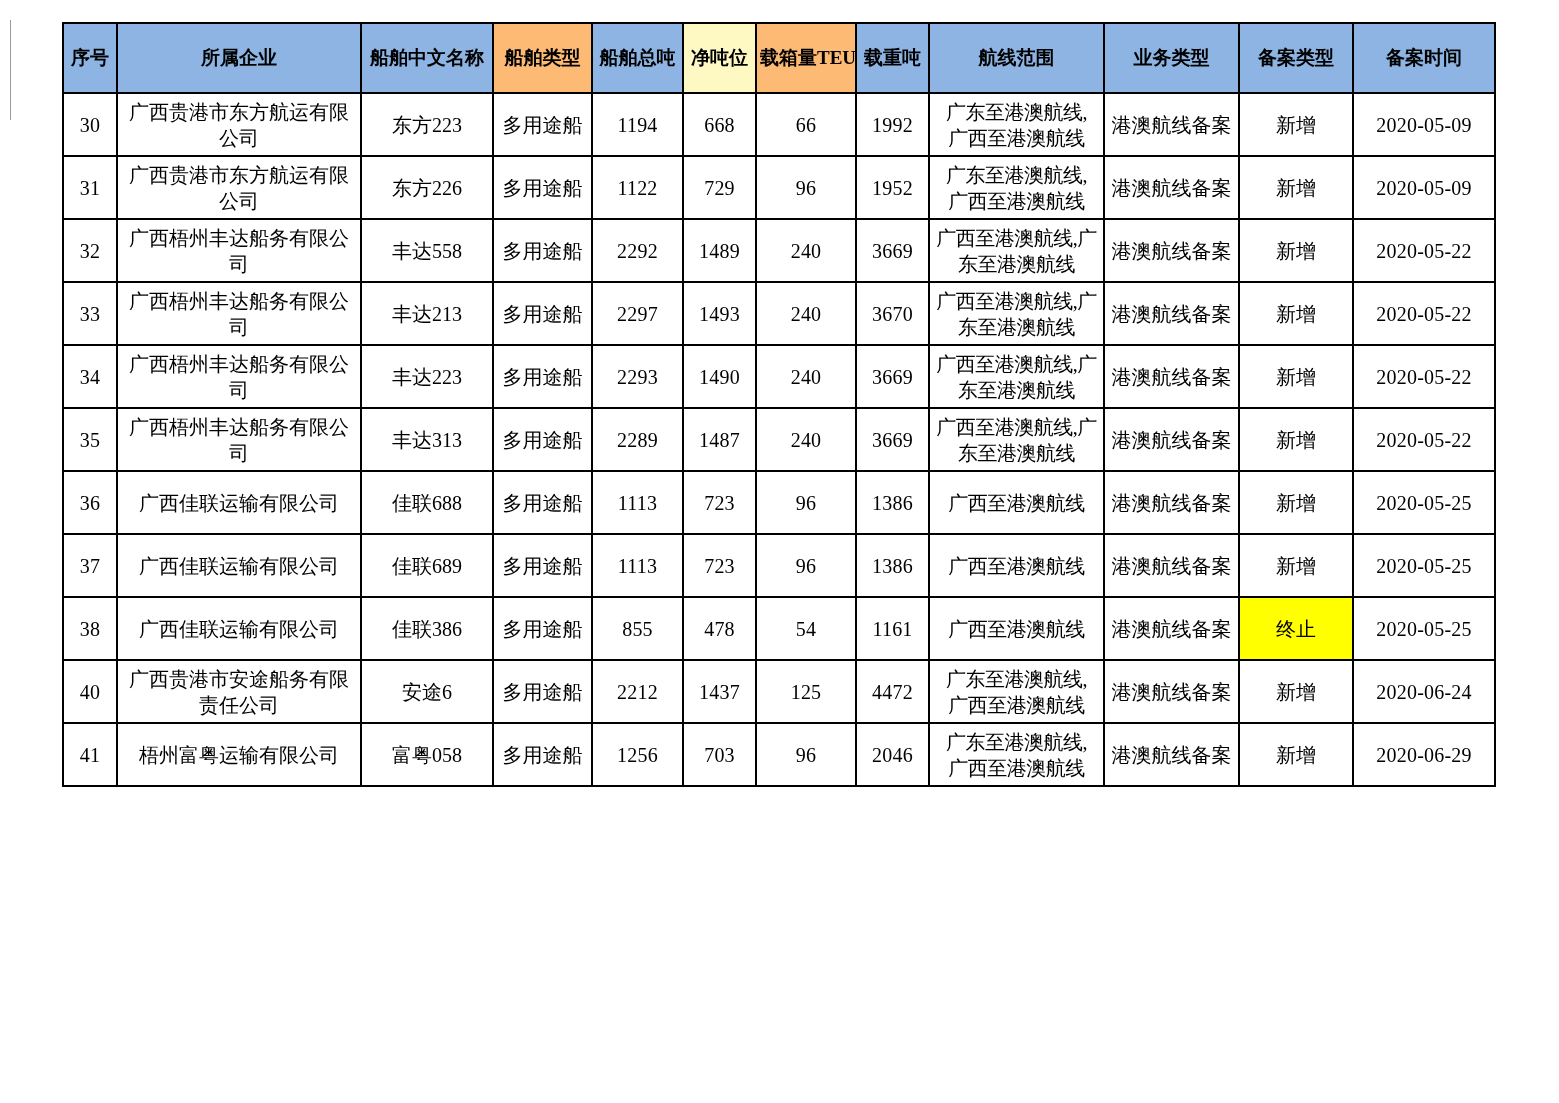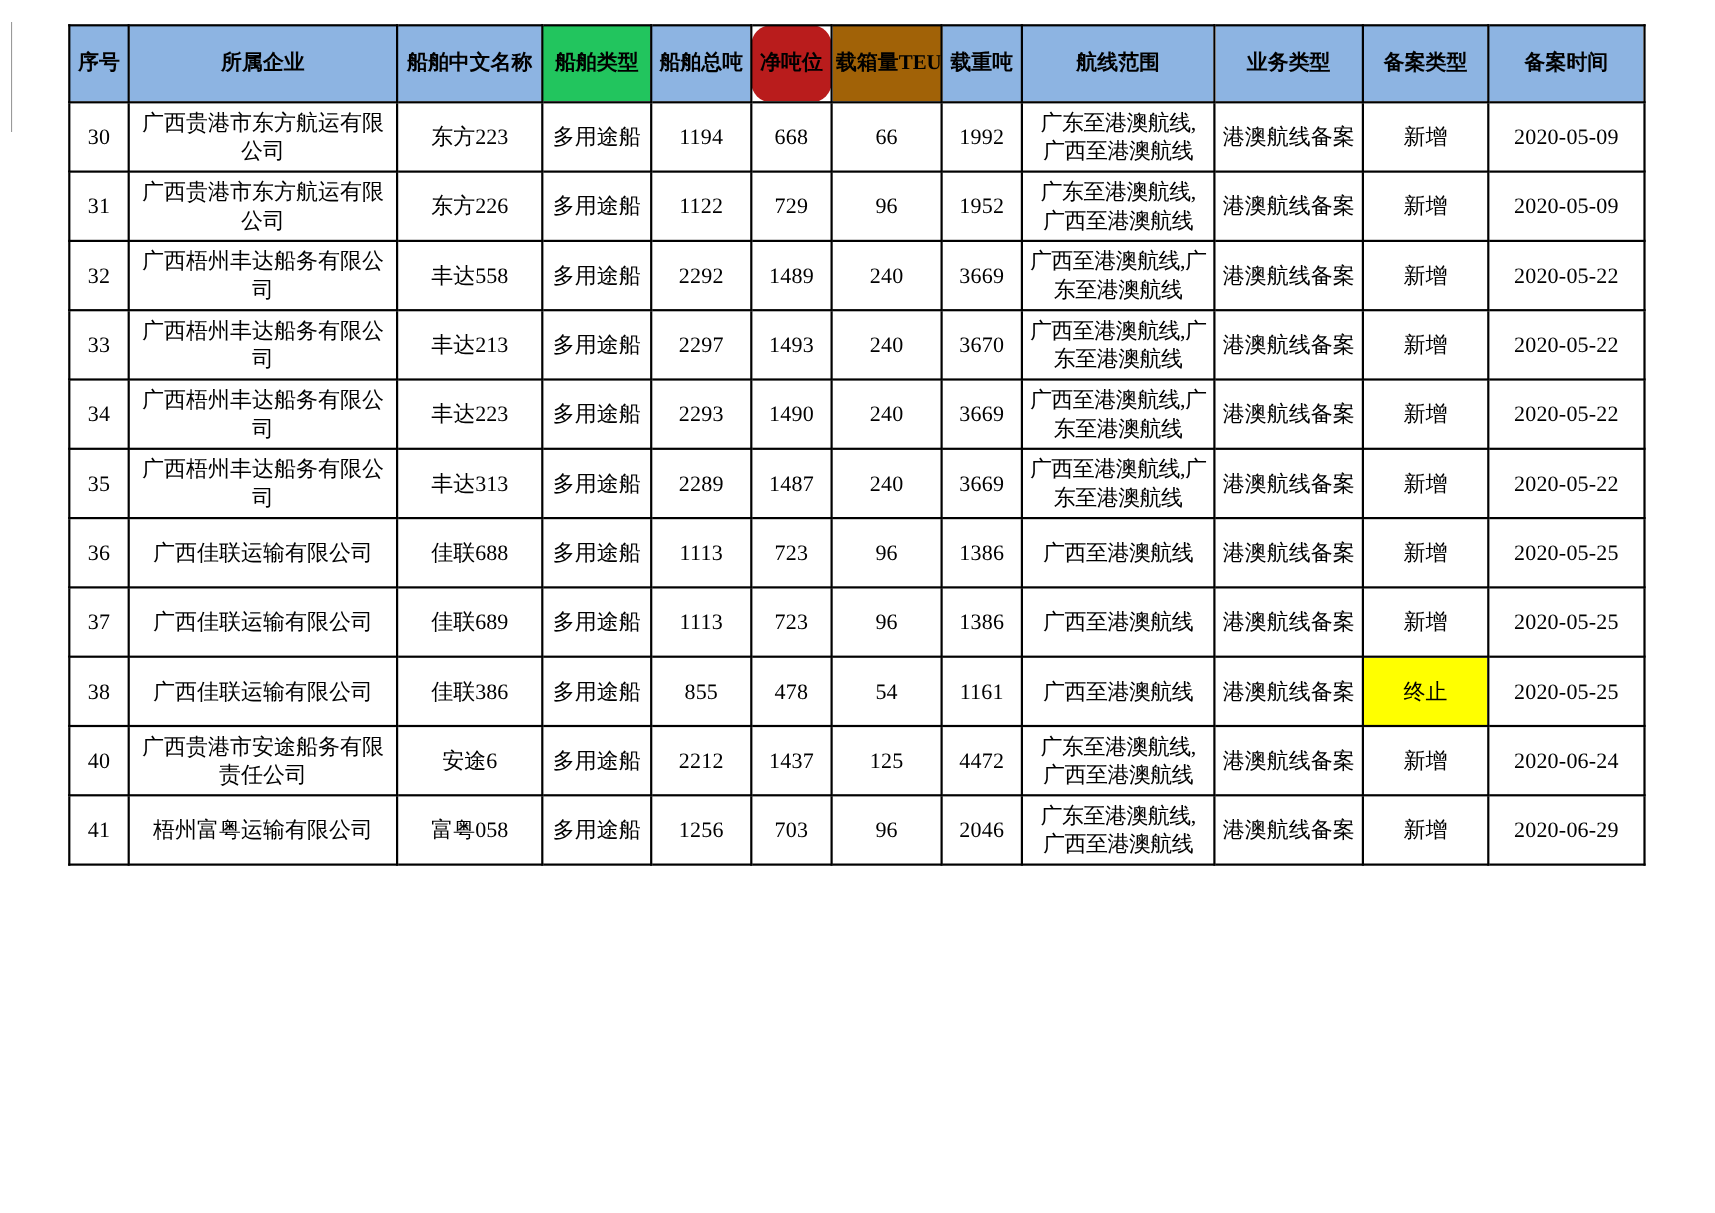--- a/index.html
+++ b/index.html
@@ -75,24 +75,24 @@
         <col style="width:175px">
       <col style="width:135px">
         <col style="width:114px">
         <col style="width:142px">
     </colgroup>
     <thead>
       <tr id="header-row">
           <th style="background: rgb(141, 180, 226);">序号</th>
           <th style="background: rgb(141, 180, 226);">所属企业</th>
           <th style="background: rgb(141, 180, 226);">船舶中文名称</th>
-          <th style="background: #22c55e; margin-top: 20px;">船舶类型</th>
+          <th style="background: #fdba74; margin-top: 20px;">船舶类型</th>
           <th style="background: rgb(141, 180, 226);">船舶总吨</th>
-          <th style="background: #b91c1c; border-radius: 18px;">净吨位</th>
-          <th style="background: #a16207;">载箱量TEU</th>
+          <th style="background: #fef9c3;">净吨位</th>
+          <th style="background: #fdba74;">载箱量TEU</th>
           <th style="background: rgb(141, 180, 226);">载重吨</th>
           <th style="background: rgb(141, 180, 226);">航线范围</th>
           <th style="background: rgb(141, 180, 226);">业务类型</th>
           <th style="background: rgb(141, 180, 226);">备案类型</th>
           <th style="background: rgb(141, 180, 226);">备案时间</th>
         </tr>
     </thead>
     <tbody id="table-body">
         <tr>
           <td class="c-no">30</td>

